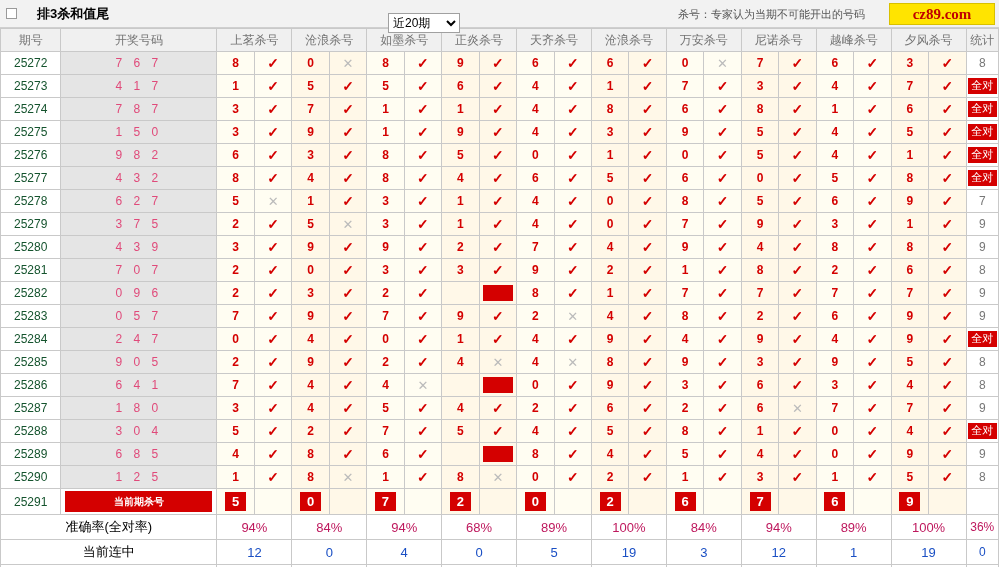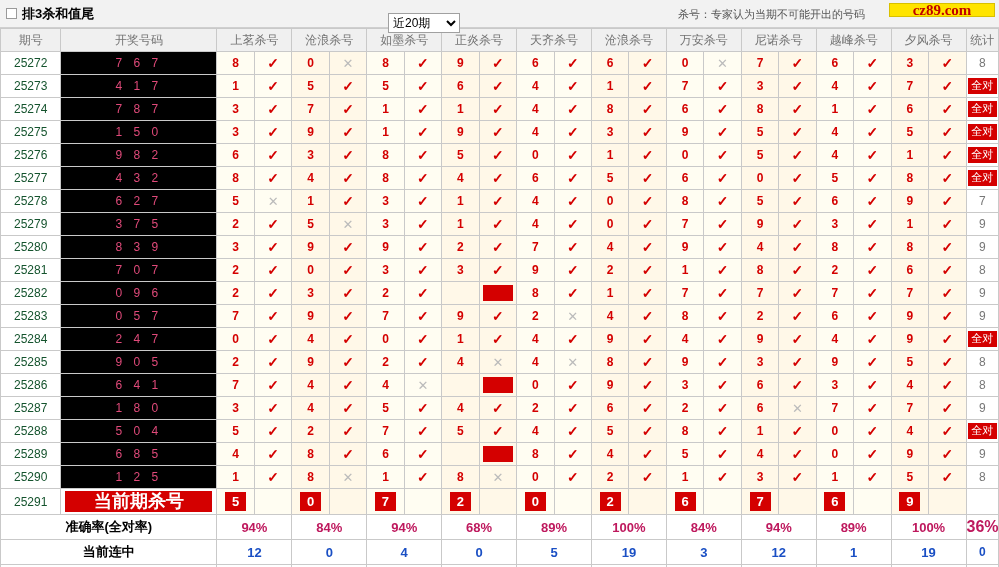--- a/index.html
+++ b/index.html
@@ -21,21 +21,21 @@
     background: #f2f2f2;
     border-bottom: 1px solid #cfcfcf;
     display: flex;
     align-items: center;
     padding: 0 6px;
     position: relative;
   }
   .topbar-left {
     display: flex;
     align-items: center;
-    gap: 5px;
+    gap: 20px;
     font-size: 13px;
     font-weight: bold;
     color: #000;
   }
   .checkbox-sq {
     width: 11px; height: 11px;
     border: 1px solid #9a9a9a;
     background: #fff;
     display: inline-block;
   }
@@ -56,21 +56,21 @@
     top: 7px;
     font-size: 11px;
     color: #555;
     white-space: nowrap;
   }
   .logo {
     position: absolute;
     right: 4px;
     top: 3px;
     width: 106px;
-    height: 14px;
+    height: 22px;
     background: #ffe400;
     border: 1px solid #d8c000;
     display: flex;
     align-items: center;
     justify-content: center;
     font-size: 15px;
     font-weight: bold;
     color: #c00000;
     letter-spacing: 0px;
     font-family: "Liberation Serif", serif;
@@ -101,21 +101,21 @@
   .c-open   { width: 150px; }
   .c-kill   { width: 36px; }
   .c-mark   { width: 36px; }
   .c-stat   { width: 31px; }
 
   td.period { color: #14532d; font-size: 11.5px; background: #fff; }
   td.open {
     color: #e04a7a;
     letter-spacing: 4px;
     font-size: 12px;
-    background: #000000;
+    background: #e5e5e5;
   }
   td.killnum {
     color: #d40000;
     font-weight: bold;
     font-size: 12.5px;
   }
   td.markcell { font-size: 13px; }
   .bg-a { background: #fffdf2; }
   .bg-b { background: #fff8e8; }
 
@@ -147,21 +147,21 @@
     background: #d40000;
     margin: 0 auto;
   }
 
   
   tr.current td { height: 26px; }
   .current-label {
     background: #d40000;
     color: #fff;
     font-weight: bold;
-    font-size: 18px;
+    font-size: 10px;
     display: block;
     height: 21px;
     line-height: 21px;
     margin: 1px 4px;
   }
   .cur-num {
     background: #d40000;
     color: #fff;
     font-weight: bold;
     font-size: 13px;
@@ -169,21 +169,21 @@
     width: 21px;
     height: 19px;
     line-height: 19px;
   }
   td.curcell { background: #fff; }
 
   
   tr.summary td {
     height: 25px;
     font-size: 13px;
-    font-weight: bold;
+    font-weight: normal;
     background: #fff;
   }
   td.sumlabel {
     font-size: 12.5px;
     font-weight: normal;
     color: #000;
   }
   .val-red { color: #be185d; }
   .val-blue { color: #1a4fc4; }
 </style>
@@ -451,21 +451,21 @@
           <td class="killnum bg-b">9</td>
           <td class="markcell bg-b"><span class="tick">✓</span></td>
           <td class="killnum bg-a">3</td>
           <td class="markcell bg-a"><span class="tick">✓</span></td>
           <td class="killnum bg-b">1</td>
           <td class="markcell bg-b"><span class="tick">✓</span></td>
           <td class="statcell">9</td>
         </tr>
         <tr>
           <td class="period">25280</td>
-          <td class="open">8 3 9</td>
+          <td class="open">4 3 9</td>
           <td class="killnum bg-a">3</td>
           <td class="markcell bg-a"><span class="tick">✓</span></td>
           <td class="killnum bg-b">9</td>
           <td class="markcell bg-b"><span class="tick">✓</span></td>
           <td class="killnum bg-a">9</td>
           <td class="markcell bg-a"><span class="tick">✓</span></td>
           <td class="killnum bg-b">2</td>
           <td class="markcell bg-b"><span class="tick">✓</span></td>
           <td class="killnum bg-a">7</td>
           <td class="markcell bg-a"><span class="tick">✓</span></td>
@@ -657,21 +657,21 @@
           <td class="killnum bg-b">6</td>
           <td class="markcell bg-b"><span class="cross">✕</span></td>
           <td class="killnum bg-a">7</td>
           <td class="markcell bg-a"><span class="tick">✓</span></td>
           <td class="killnum bg-b">7</td>
           <td class="markcell bg-b"><span class="tick">✓</span></td>
           <td class="statcell">9</td>
         </tr>
         <tr>
           <td class="period">25288</td>
-          <td class="open">5 0 4</td>
+          <td class="open">3 0 4</td>
           <td class="killnum bg-a">5</td>
           <td class="markcell bg-a"><span class="tick">✓</span></td>
           <td class="killnum bg-b">2</td>
           <td class="markcell bg-b"><span class="tick">✓</span></td>
           <td class="killnum bg-a">7</td>
           <td class="markcell bg-a"><span class="tick">✓</span></td>
           <td class="killnum bg-b">5</td>
           <td class="markcell bg-b"><span class="tick">✓</span></td>
           <td class="killnum bg-a">4</td>
           <td class="markcell bg-a"><span class="tick">✓</span></td>
@@ -773,21 +773,21 @@
           <td colspan="2" class="val-red">94%</td>
           <td colspan="2" class="val-red">84%</td>
           <td colspan="2" class="val-red">94%</td>
           <td colspan="2" class="val-red">68%</td>
           <td colspan="2" class="val-red">89%</td>
           <td colspan="2" class="val-red">100%</td>
           <td colspan="2" class="val-red">84%</td>
           <td colspan="2" class="val-red">94%</td>
           <td colspan="2" class="val-red">89%</td>
           <td colspan="2" class="val-red">100%</td>
-          <td class="val-red" style="font-size:16px">36%</td>
+          <td class="val-red" style="font-size:12px">36%</td>
         </tr>
         <tr class="summary">
           <td class="sumlabel" colspan="2">当前连中</td>
           <td colspan="2" class="val-blue">12</td>
           <td colspan="2" class="val-blue">0</td>
           <td colspan="2" class="val-blue">4</td>
           <td colspan="2" class="val-blue">0</td>
           <td colspan="2" class="val-blue">5</td>
           <td colspan="2" class="val-blue">19</td>
           <td colspan="2" class="val-blue">3</td>

